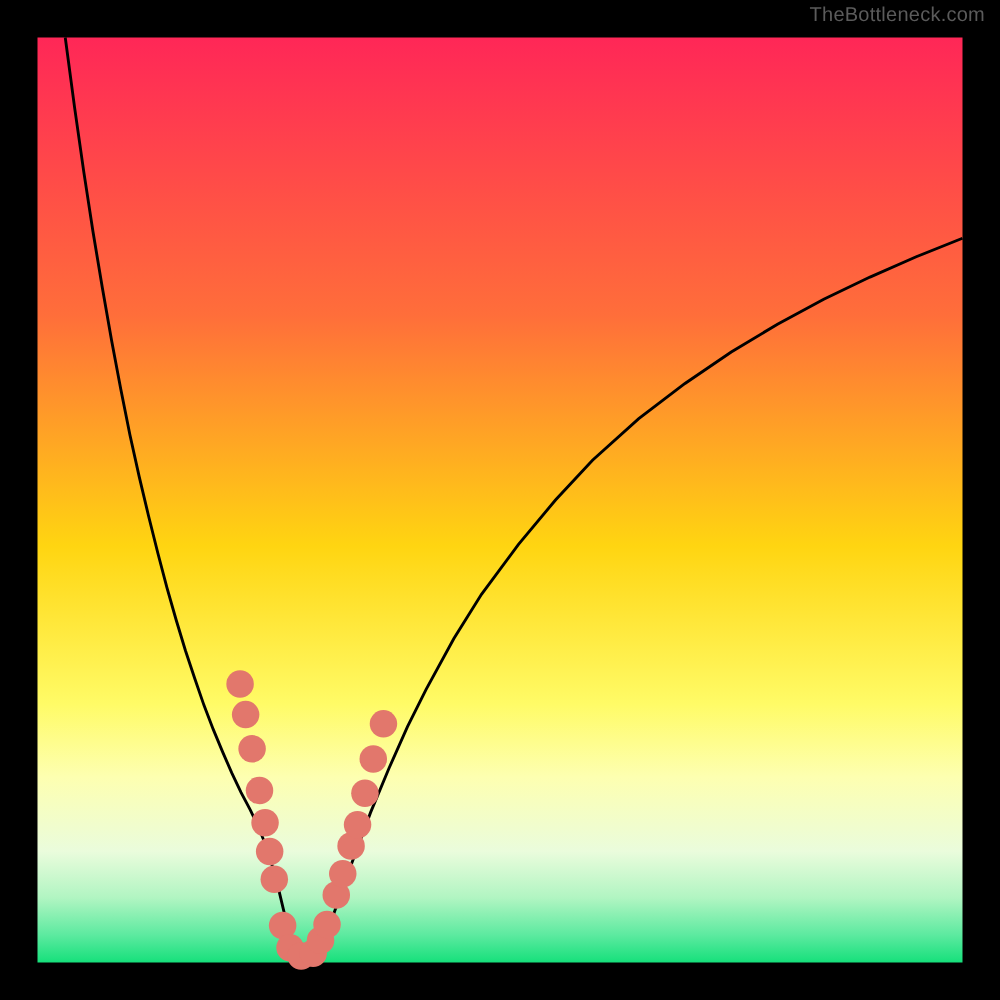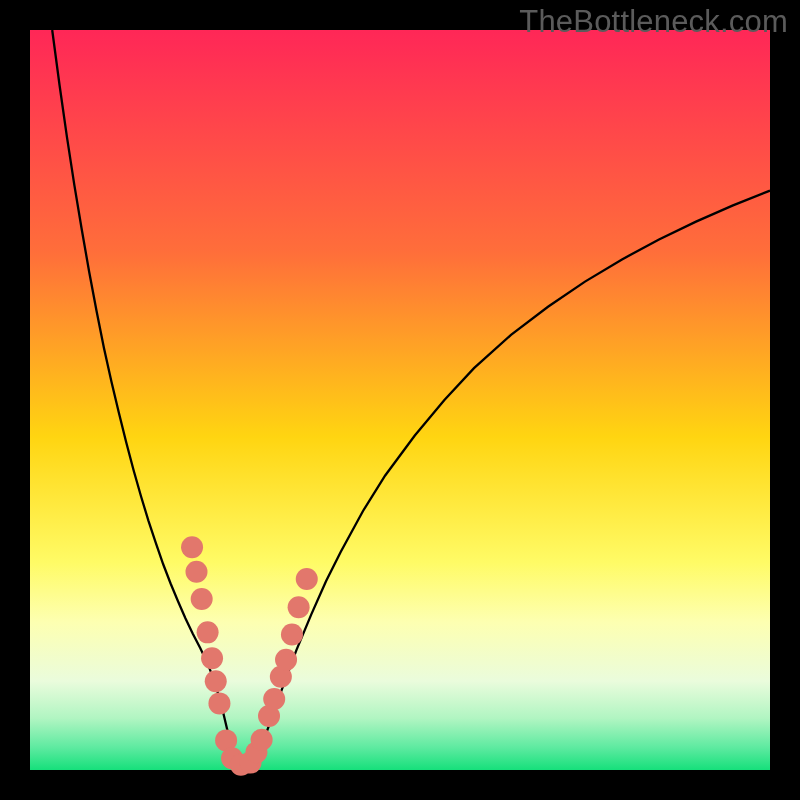--- a/index.html
+++ b/index.html
@@ -14,21 +14,21 @@
   .outer {
     position: relative;
     width: 800px;
     height: 800px;
   }
   .watermark {
     position: absolute;
     top: 4px;
     right: 12px;
     color: #5b5b5b;
-    font-size: 31px;
+    font-size: 16px;
     font-weight: 500;
     letter-spacing: 0.2px;
     user-select: none;
   }
   svg {
     display: block;
   }
 </style>
 </head>
 <body>

